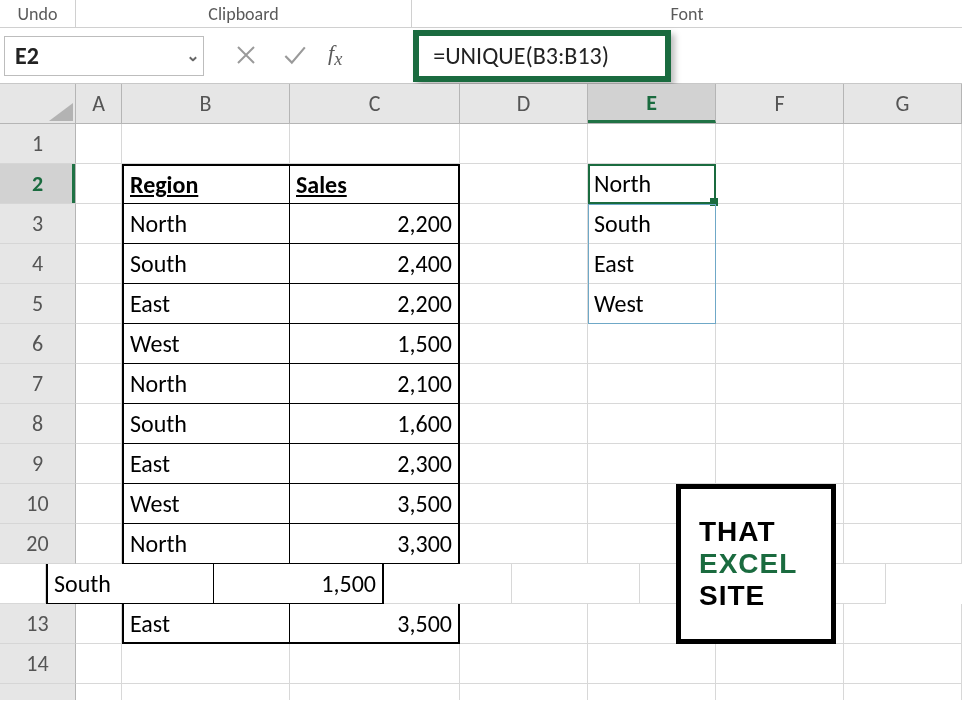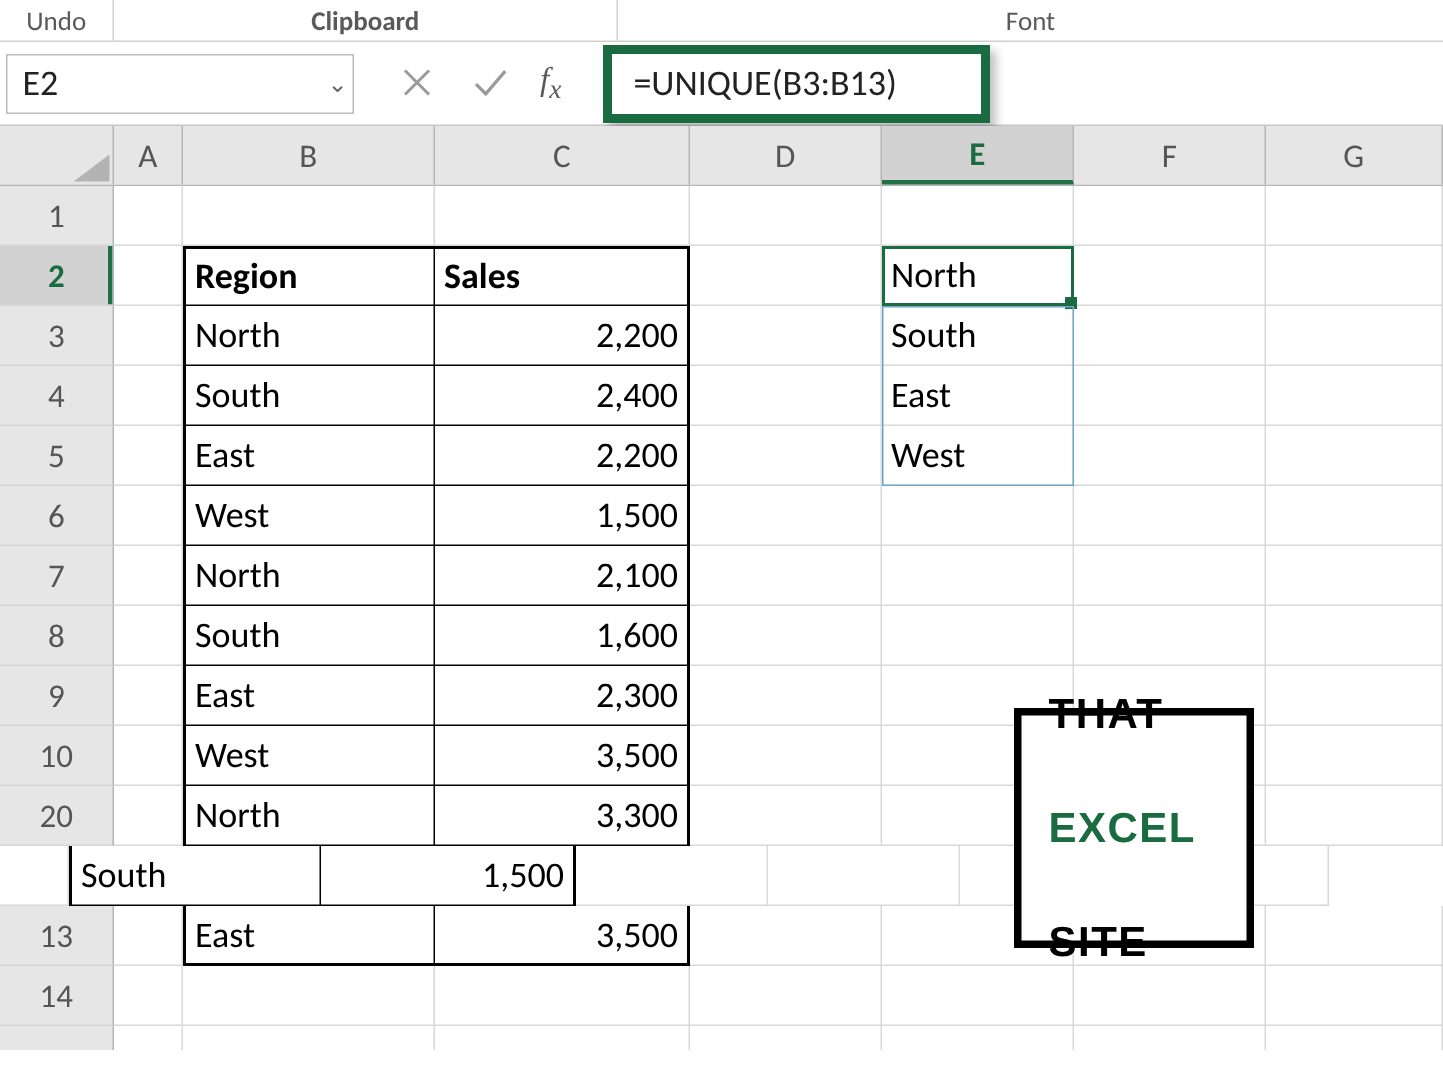--- a/index.html
+++ b/index.html
@@ -20,40 +20,41 @@
     font-size: 18px;
     color: #5a5a5a;
     border-bottom: 1px solid #d0d0d0;
   }
   .ribbon-labels > div {
     display: flex;
     align-items: center;
     justify-content: center;
   }
   .lbl-undo  { width: 76px; border-right: 1px solid #d0d0d0; }
-  .lbl-clip  { width: 336px; border-right: 1px solid #d0d0d0; font-weight: bold; }
+  .lbl-clip  { width: 336px; border-right: 1px solid #d0d0d0; }
   .lbl-font  { flex: 1; }
 
   
   .fbar-row {
     display: flex;
     align-items: center;
     height: 56px;
     border-bottom: 1px solid #c8c8c8;
     font-size: 24px;
     background: #ffffff;
   }
   .namebox {
-    width: 232px;
+    width: 200px;
     height: 40px;
     display: flex;
     align-items: center;
     border: 1px solid #bdbdbd;
     margin: 0 4px;
     position: relative;
+    font-weight: bold;
   }
   .namebox-input {
     flex: 1;
     padding: 0 10px;
     font-size: 24px;
     color: #222;
   }
   .namebox-caret {
     width: 20px;
     text-align: center;
@@ -80,20 +81,21 @@
     border: 6px solid #1a6b3f;
     height: 52px;
     display: flex;
     align-items: center;
     padding: 0 14px 0 14px;
     font-size: 24px;
     color: #222;
     background: #fff;
     min-width: 258px;
     box-shadow: 4px 4px 6px rgba(0,0,0,.25);
+    margin-left: 43px;
   }
 
   
   .grid {
     position: relative;
   }
   .col-headers {
     display: flex;
     height: 40px;
     background: #e6e6e6;
@@ -171,21 +173,21 @@
   }
   .cell.num { justify-content: flex-end; }
 
   
   .tb-top    { border-top: 2px solid #000; }
   .tb-bottom { border-bottom: 2px solid #000; }
   .tb-left   { border-left: 2px solid #000; }
   .tb-right  { border-right: 2px solid #000; }
   .tb-inner-b { border-bottom: 1.5px solid #000; }
   .tb-inner-r { border-right: 1.5px solid #000; }
-  .bold { font-weight: 700; }
+  .bold { font-weight: 700; text-decoration: underline; }
 
   
   .sel-active {
     position: absolute;
     border: 2.5px solid #1a6b3f;
     background: transparent;
     pointer-events: none;
   }
   .sel-handle {
     position: absolute;
@@ -416,19 +418,19 @@
         <div class="cell w-G" style="border-bottom: none;"></div>
       </div>
     </div>
 
   <div class="sel-active" style="left:588px; top:80px; width:128px; height:40px;">
     <div class="sel-handle"></div>
   </div>
 
   <div class="spill-box" style="left:588px; top:120px; width:128px; height:120px;"></div>
 
-  <div class="logo" style="left:676px; top:388px;gap:44px;">
+  <div class="logo" style="left:676px; top:400px;">
     <div class="l1">THAT</div>
     <div class="l2">EXCEL</div>
     <div class="l3">SITE</div>
   </div>
 
 </div>
 
 </body></html>

